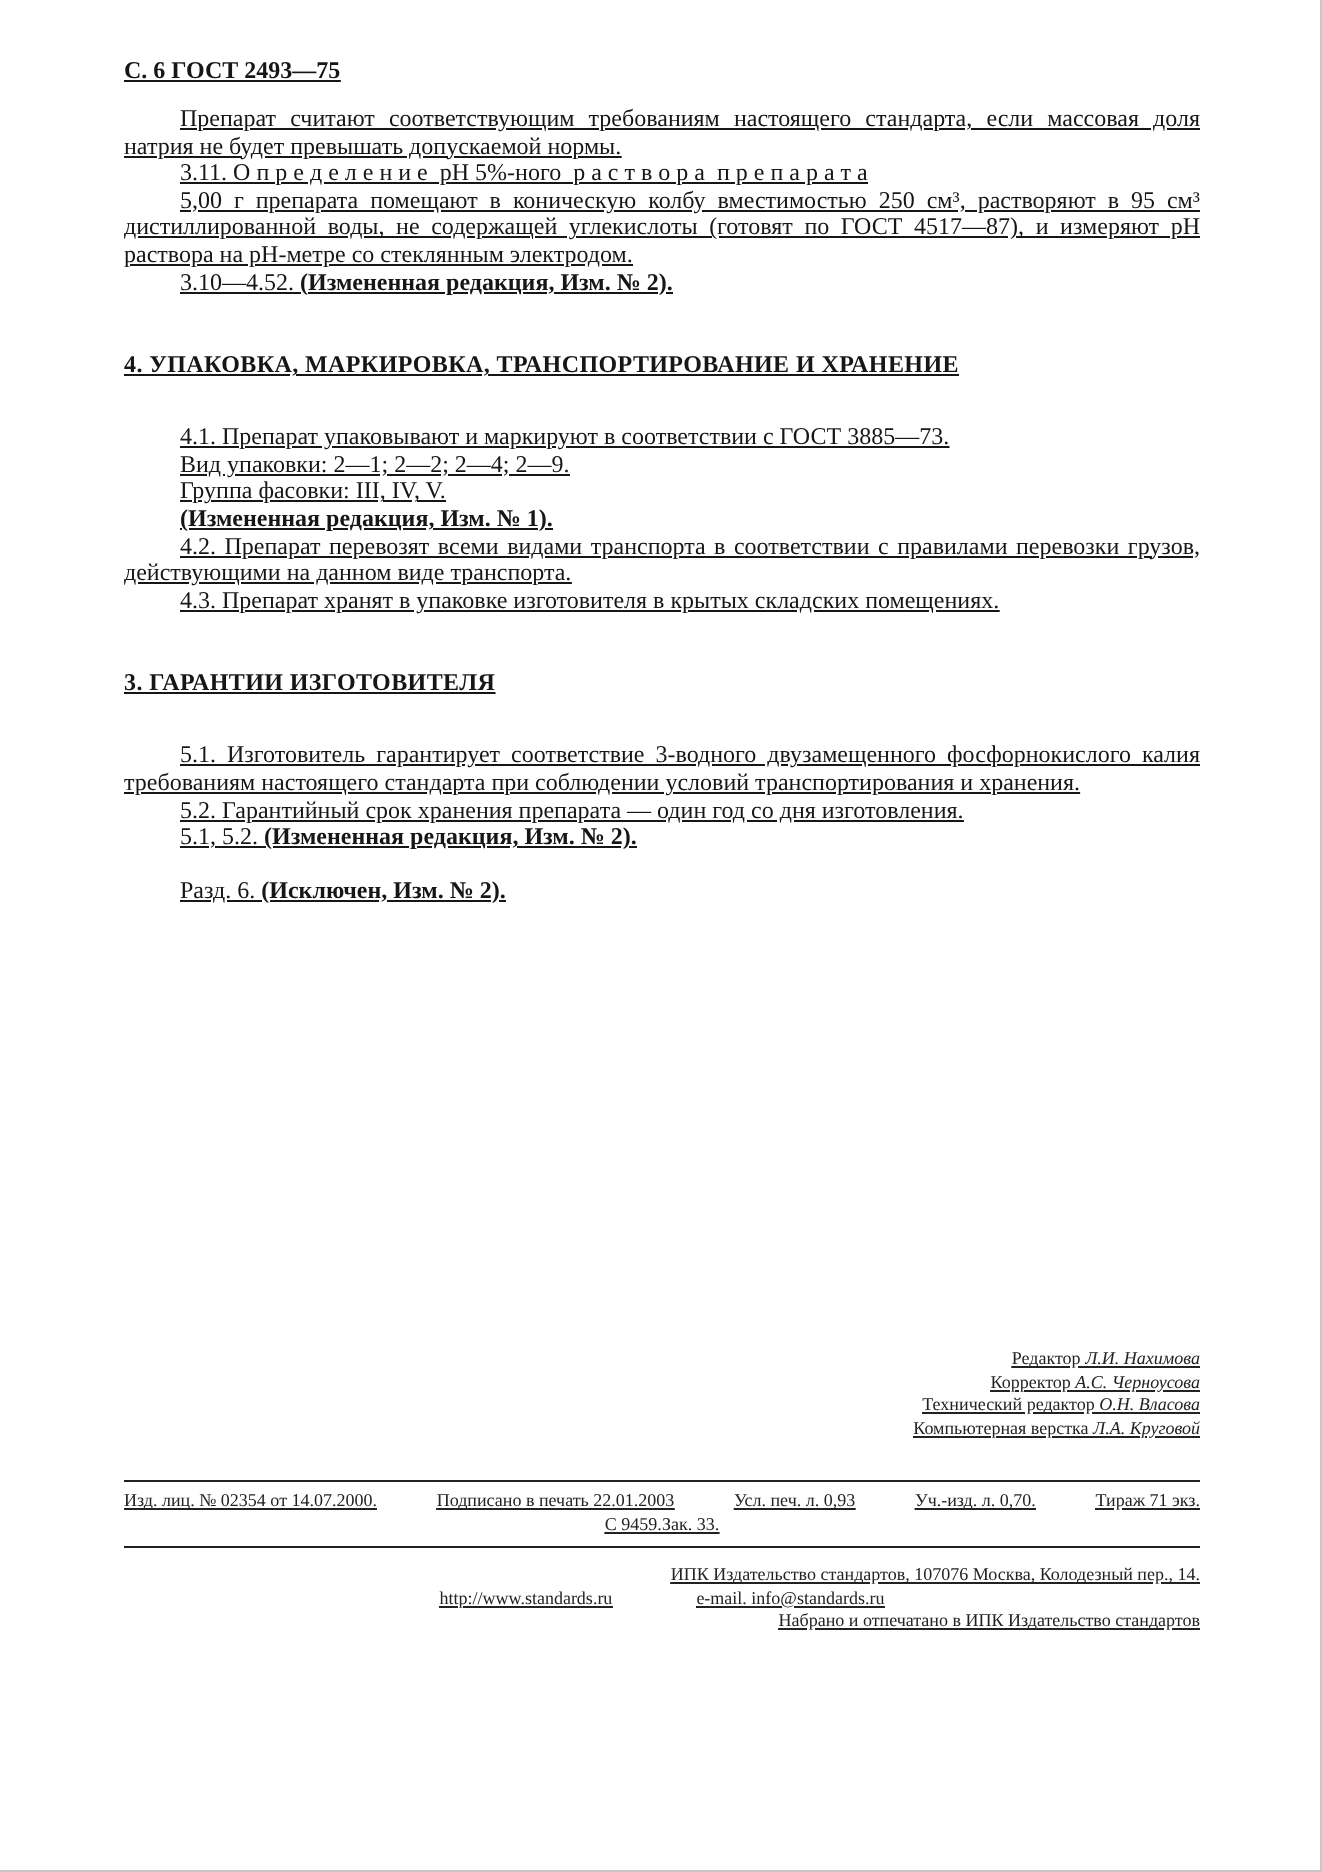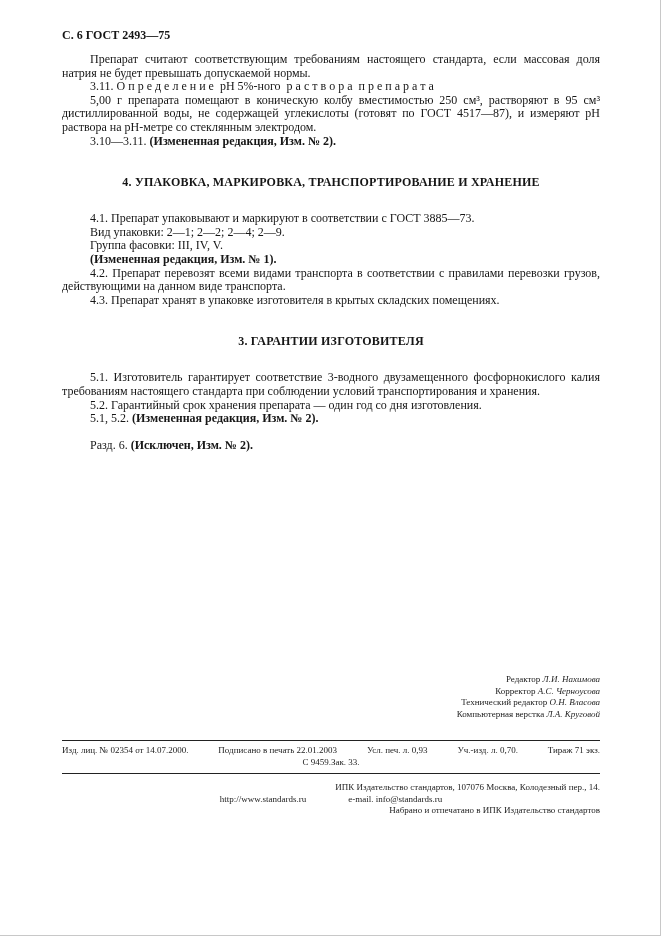--- a/index.html
+++ b/index.html
@@ -1,15 +1,15 @@
 <!DOCTYPE html>
 <html><head>
 <meta charset="utf-8">
 <style>
-  * { box-sizing: border-box; }
+  * { box-sizing: border-box; text-decoration: underline; }
   html, body { margin: 0; padding: 0; background: #ffffff; }
   .page {
     position: relative;
     width: 661px;
     height: 936px;
     background: #ffffff;
     font-family: "Liberation Serif", "DejaVu Serif", serif;
     font-size: 12px;
     color: #161616;
     padding: 28px 60px 0 62px;
@@ -27,21 +27,20 @@
     margin: 0;
     text-align: justify;
     line-height: 13.6px;
   }
   .indent { text-indent: 28px; }
   .spaced-heading { white-space: pre-wrap; }
   .bold { font-weight: bold; }
   .sec-title {
     font-size: 12px;
     font-weight: bold;
-    text-align: center;
     margin: 27px 0 23px 0;
     line-height: 14px;
     letter-spacing: 0.2px;
   }
   .razd6 { margin-top: 13px; }
   .colophon {
     margin-top: 222px;
     text-align: right;
     font-size: 9px;
     line-height: 11.5px;
@@ -95,21 +94,21 @@
 <div class="page">
 
   <div class="doc-header">С. 6 ГОСТ 2493—75</div>
 
   <p class="para indent">Препарат считают соответствующим требованиям настоящего стандарта, если массовая доля натрия не будет превышать допускаемой нормы.</p>
 
   <p class="para indent spaced-heading">3.11. О п р е д е л е н и е&nbsp; pH 5%-ного&nbsp; р а с т в о р а&nbsp; п р е п а р а т а</p>
 
   <p class="para indent">5,00 г препарата помещают в коническую колбу вместимостью 250 см³, растворяют в 95 см³ дистиллированной воды, не содержащей углекислоты (готовят по ГОСТ 4517—87), и измеряют pH раствора на pH-метре со стеклянным электродом.</p>
 
-  <p class="para indent"><span>3.10—3.11. </span><b class="bold">(Измененная редакция, Изм. № 2).</b></p>
+  <p class="para indent"><span>3.10—4.52. </span><b class="bold">(Измененная редакция, Изм. № 2).</b></p>
 
   <h2 class="sec-title">4. УПАКОВКА, МАРКИРОВКА, ТРАНСПОРТИРОВАНИЕ И ХРАНЕНИЕ</h2>
 
   <p class="para indent">4.1. Препарат упаковывают и маркируют в соответствии с ГОСТ 3885—73.</p>
   <p class="para indent">Вид упаковки: 2—1; 2—2; 2—4; 2—9.</p>
   <p class="para indent">Группа фасовки: III, IV, V.</p>
   <p class="para indent"><b class="bold">(Измененная редакция, Изм. № 1).</b></p>
   <p class="para indent">4.2. Препарат перевозят всеми видами транспорта в соответствии с правилами перевозки грузов, действующими на данном виде транспорта.</p>
   <p class="para indent">4.3. Препарат хранят в упаковке изготовителя в крытых складских помещениях.</p>
 

